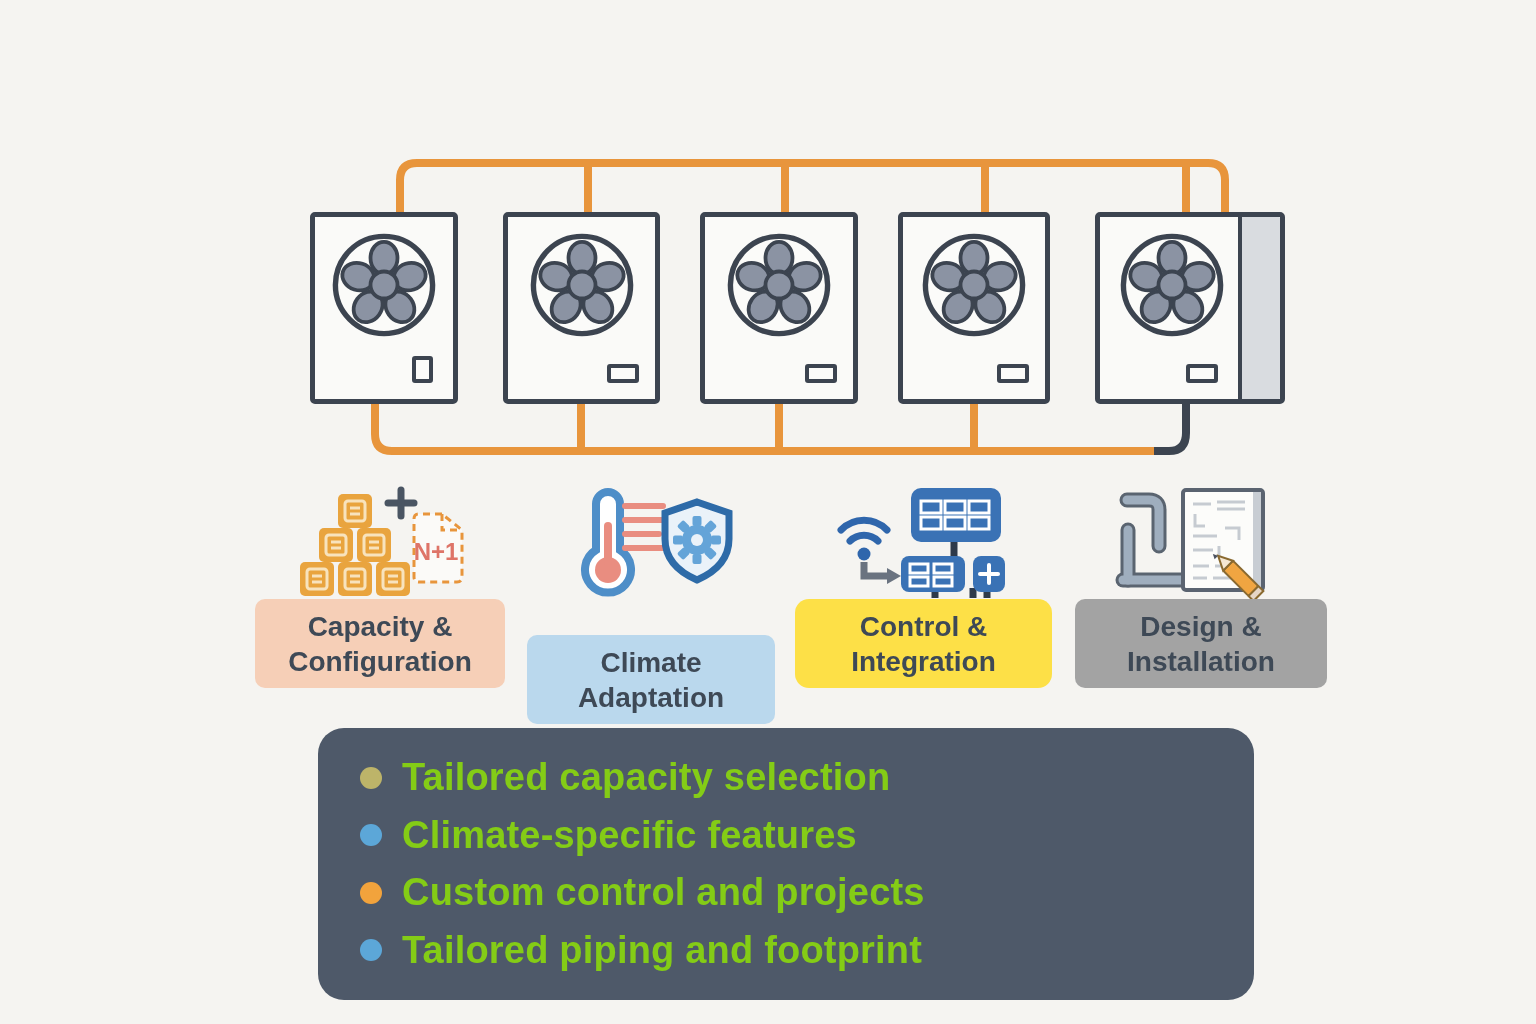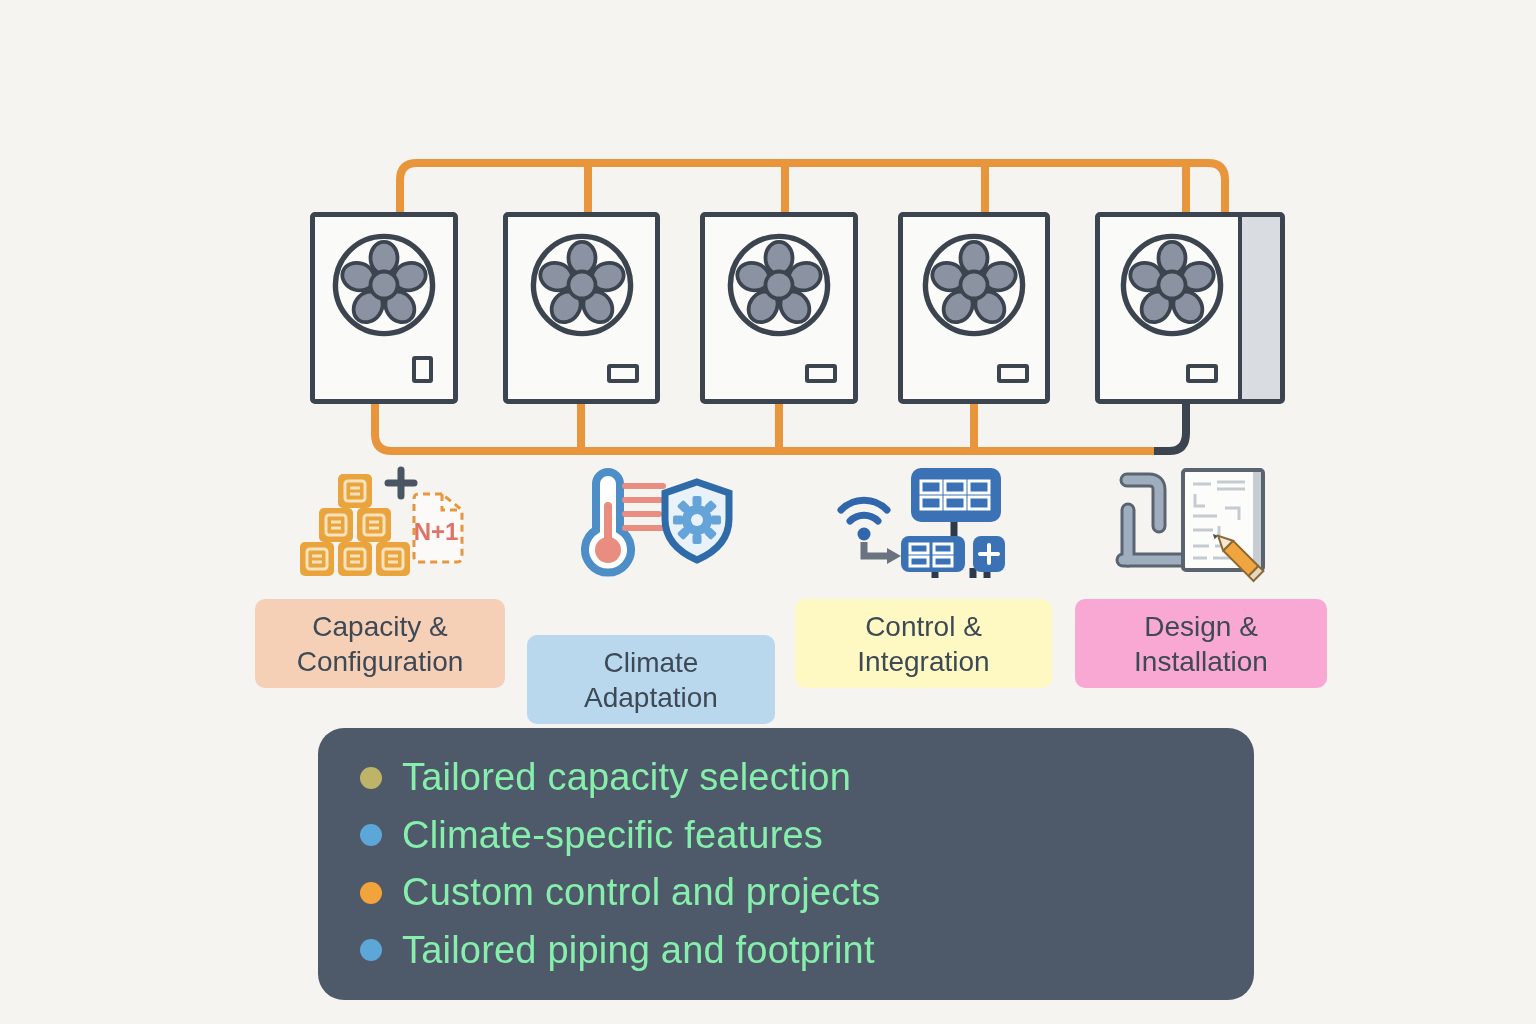--- a/index.html
+++ b/index.html
@@ -43,52 +43,52 @@
   }
   .unit-1 .vent { width: 21px; height: 27px; right: 20px; }
   .unit-5 .vent { right: 62px; }
   .side-panel {
     position: absolute; top: 0; right: 0; bottom: 0; width: 42px;
     background: #d9dce0; border-left: 4px solid #3c4450;
     border-radius: 0 1px 1px 0;
   }
 
   
-  .icon-box { position: absolute; top: 464px; width: 176px; height: 122px; text-align: right; }
+  .icon-box { position: absolute; top: 484px; width: 176px; height: 122px; text-align: right; }
   .icon-box svg { width: 100%; height: 100%; }
   .icon-1 { left: 292px; }
   .icon-2 { left: 563px; }
   .icon-3 { left: 835px; }
   .icon-4 { left: 1113px; }
 
   .cat-label {
     position: absolute; top: 599px; height: 89px;
     border-radius: 10px;
     display: flex; align-items: center; justify-content: center;
     text-align: center;
-    font-size: 28px; font-weight: 400; line-height: 1.25;
+    font-size: 28px; font-weight: 700; line-height: 1.25;
     color: #3e4956;
     padding: 0 14px;
   }
   .cat-label-1 { left: 255px;  width: 250px; }
   .cat-label-2 { left: 527px;  width: 248px; }
   .cat-label-3 { left: 795px;  width: 257px; }
   .cat-label-4 { left: 1075px; width: 252px; }
 
   
   .summary-panel {
     position: absolute; left: 318px; top: 728px; width: 936px; height: 272px;
     background: #4e5969; border-radius: 26px;
     display: flex; flex-direction: column; justify-content: space-evenly;
     padding: 14px 30px 14px 42px;
   }
   .bullet-row { display: flex; align-items: center; gap: 20px; }
   .bullet-dot { width: 22px; height: 22px; border-radius: 50%; flex: 0 0 22px; }
   .bullet-text {
-    font-size: 38px; font-weight: 400; color: #86efac; letter-spacing: 0.2px;
+    font-size: 38px; font-weight: 700; color: #84cc16; letter-spacing: 0.2px;
   }
 </style>
 </head>
 <body>
 
 <div class="canvas">
 
 
   <svg class="piping-svg" viewBox="0 0 1536 1024" fill="none">
 
@@ -327,22 +327,22 @@
         <rect x="112" y="80" width="36" height="14" rx="2" fill="#f0a541" stroke="#8a6a30" stroke-width="2"></rect>
         <path d="M112,80 l-14,7 14,7 Z" fill="#f5e7d2" stroke="#8a6a30" stroke-width="2"></path>
         <path d="M98,87 l-5,2.5 5,2.5 Z" fill="#4a5260"></path>
         <rect x="148" y="80" width="7" height="14" fill="#e6d6c6" stroke="#8a6a30" stroke-width="2"></rect>
       </g>
     </svg>
   </div>
 
   <div class="cat-label cat-label-1" style="background: rgb(246, 207, 183);">Capacity &amp; Configuration</div>
   <div class="cat-label cat-label-2" style="background: rgb(186, 216, 237); margin-top: 36px;">Climate Adaptation</div>
-  <div class="cat-label cat-label-3" style="background: #fef9c3;">Control &amp; Integration</div>
-  <div class="cat-label cat-label-4" style="background: #f9a8d4;">Design &amp; Installation</div>
+  <div class="cat-label cat-label-3" style="background: #fde047; border-radius: 14px;">Control &amp; Integration</div>
+  <div class="cat-label cat-label-4" style="background: #a3a3a3;">Design &amp; Installation</div>
 
   <div class="summary-panel" style="background: rgb(78, 89, 105);">
     <div class="bullet-row">
       <span class="bullet-dot" style="background: rgb(189, 180, 105);"></span>
       <span class="bullet-text">Tailored capacity selection</span>
     </div>
     <div class="bullet-row">
       <span class="bullet-dot" style="background: rgb(92, 167, 216);"></span>
       <span class="bullet-text">Climate-specific features</span>
     </div>

